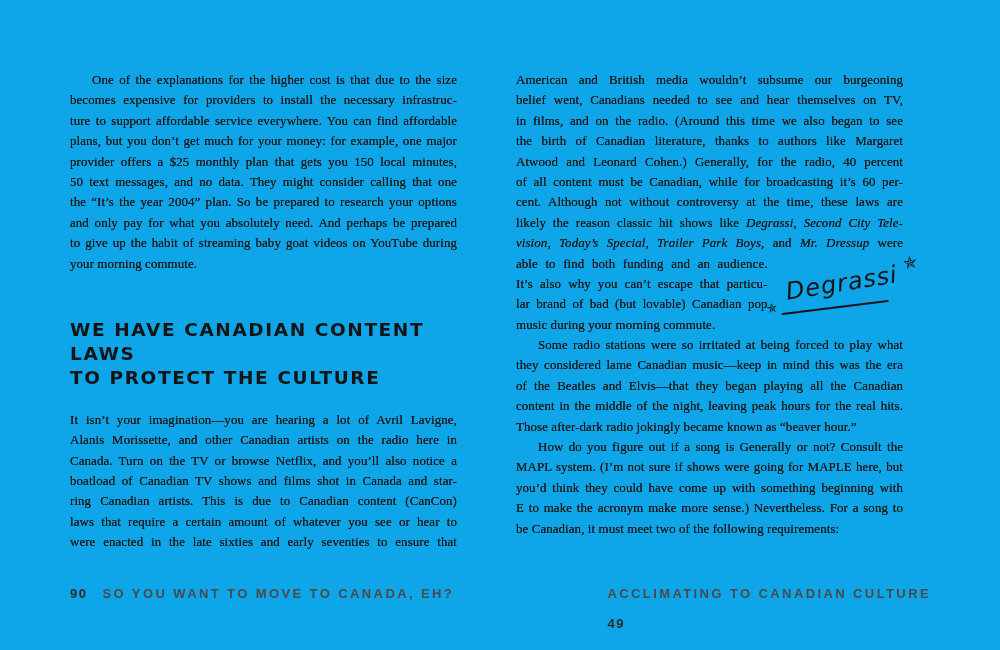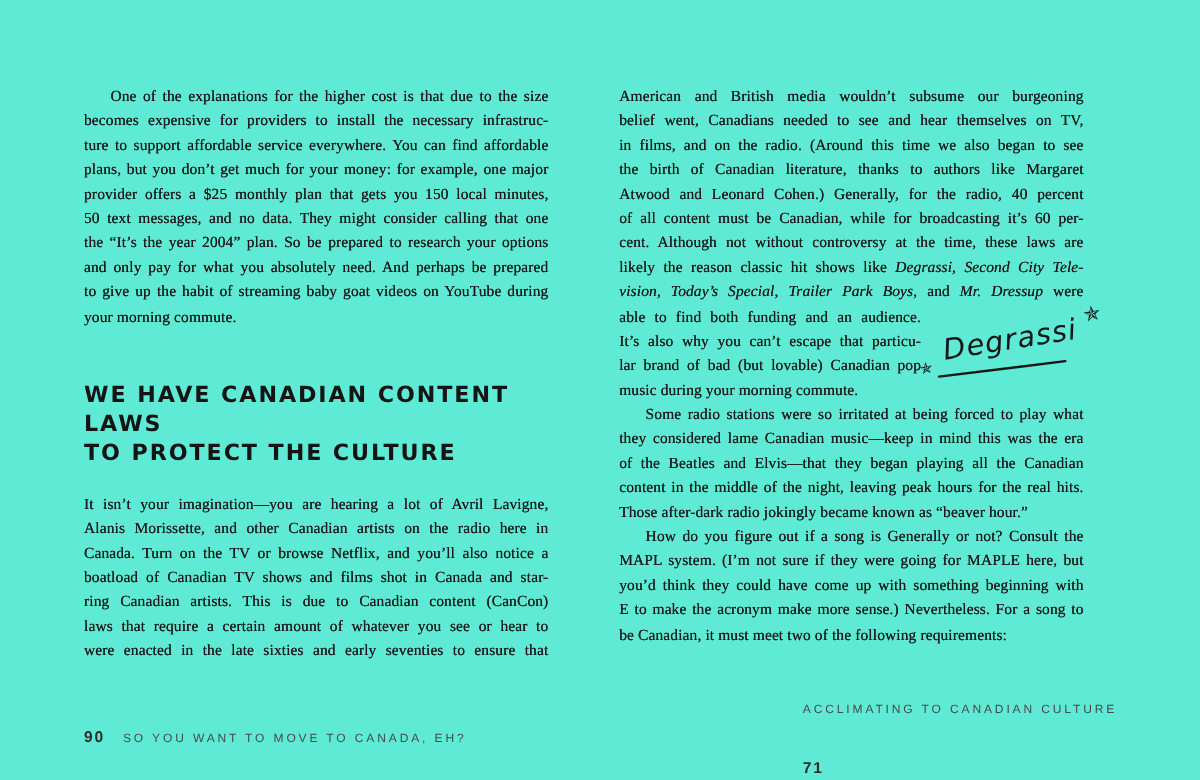--- a/index.html
+++ b/index.html
@@ -4,21 +4,21 @@
 <style>
   html, body { margin: 0; padding: 0; }
   body {
     width: 1000px; height: 650px;
     background: #ffffff;
     font-family: "Liberation Serif", serif;
     color: #1c1c1c;
     position: relative;
     overflow: hidden;
   }
-  .spread { position: absolute; inset: 0; background: #5eead4; }
+  .spread { position: absolute; inset: 0; background: #0ea5e9; }
 
   .page { position: absolute; top: 70px; width: 387px; }
   .page-left  { left: 70px; }
   .page-right { left: 516px; }
 
   .line {
     height: 20.4px;
     line-height: 20.4px;
     font-size: 12.9px;
     letter-spacing: 0.1px;
@@ -43,25 +43,26 @@
 
   .footer {
     position: absolute; top: 586px;
     display: flex; align-items: baseline; gap: 15px;
     font-family: "Liberation Sans", sans-serif;
   }
   .footer-left  { left: 70px; }
   .footer-right { right: 69px; flex-direction: column; }
   .page-num {
     font-size: 13px; font-weight: bold;
-    letter-spacing: 1.5px; color: #2b2b2b; margin-top: 20px;
+    letter-spacing: 1.5px; color: #2b2b2b;
   }
   .running-title {
-    font-size: 10px; letter-spacing: 2.4px;
+    font-size: 13px; letter-spacing: 2.4px;
     color: #4a4a4a;
+    font-weight: bold;
   }
 
   .doodle {
     position: absolute; left: 254px; top: 198px;
     width: 160px; height: 62px;
     transform: rotate(-9deg);
     font-family: "DejaVu Sans", sans-serif;
     color: #151515;
   }
   .doodle-word {
@@ -133,37 +134,37 @@
         </div>
         <div class="para">
           <div class="line indent">Some radio stations were so irritated at being forced to play what</div>
           <div class="line">they considered lame Canadian music—keep in mind this was the era</div>
           <div class="line">of the Beatles and Elvis—that they began playing all the Canadian</div>
           <div class="line">content in the middle of the night, leaving peak hours for the real hits.</div>
           <div class="line end">Those after-dark radio jokingly became known as “beaver hour.”</div>
         </div>
         <div class="para">
           <div class="line indent">How do you figure out if a song is Generally or not? Consult the</div>
-          <div class="line">MAPL system. (I’m not sure if they were going for MAPLE here, but</div>
+          <div class="line">MAPL system. (I’m not sure if shows were going for MAPLE here, but</div>
           <div class="line">you’d think they could have come up with something beginning with</div>
           <div class="line">E to make the acronym make more sense.) Nevertheless. For a song to</div>
           <div class="line end">be Canadian, it must meet two of the following requirements:</div>
         </div>
       </div>
     <div class="doodle">
       <span class="doodle-star doodle-star-left">✯</span>
       <span class="doodle-word">Degrassi</span>
       <span class="doodle-underline"></span>
       <span class="doodle-star doodle-star-right">✯</span>
     </div>
   </div>
 
   <div class="footer footer-left">
     <span class="page-num">90</span>
     <span class="running-title">SO YOU WANT TO MOVE TO CANADA, EH?</span>
   </div>
 
   <div class="footer footer-right">
     <span class="running-title">ACCLIMATING TO CANADIAN CULTURE</span>
-    <span class="page-num">71</span>
+    <span class="page-num">49</span>
   </div>
 
 </div>
 
 </body></html>

